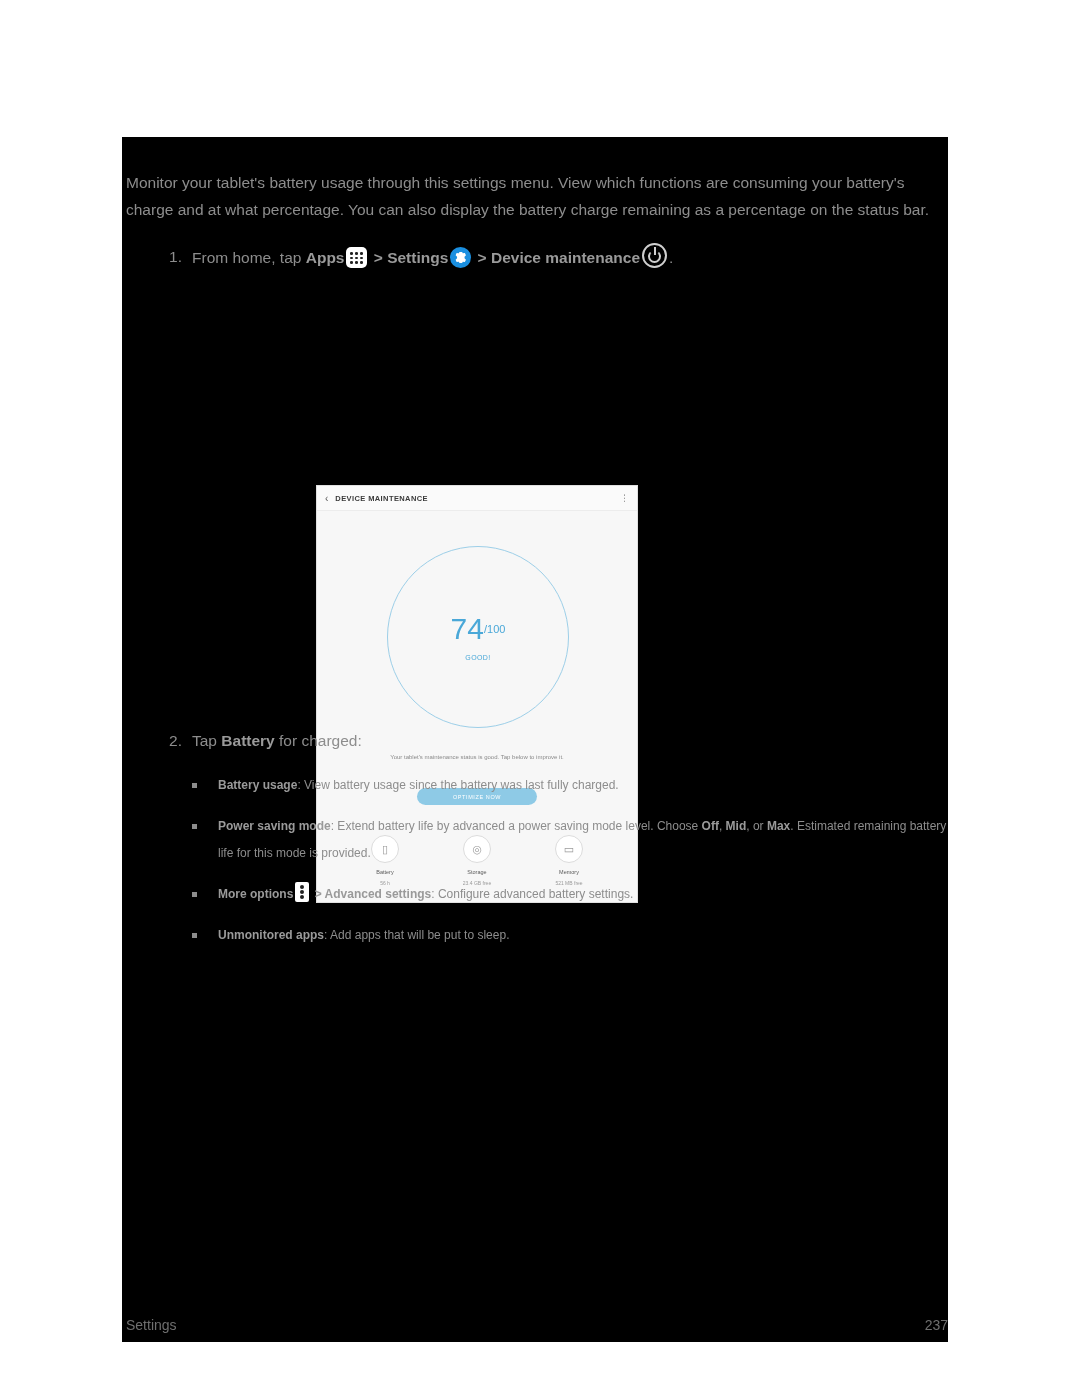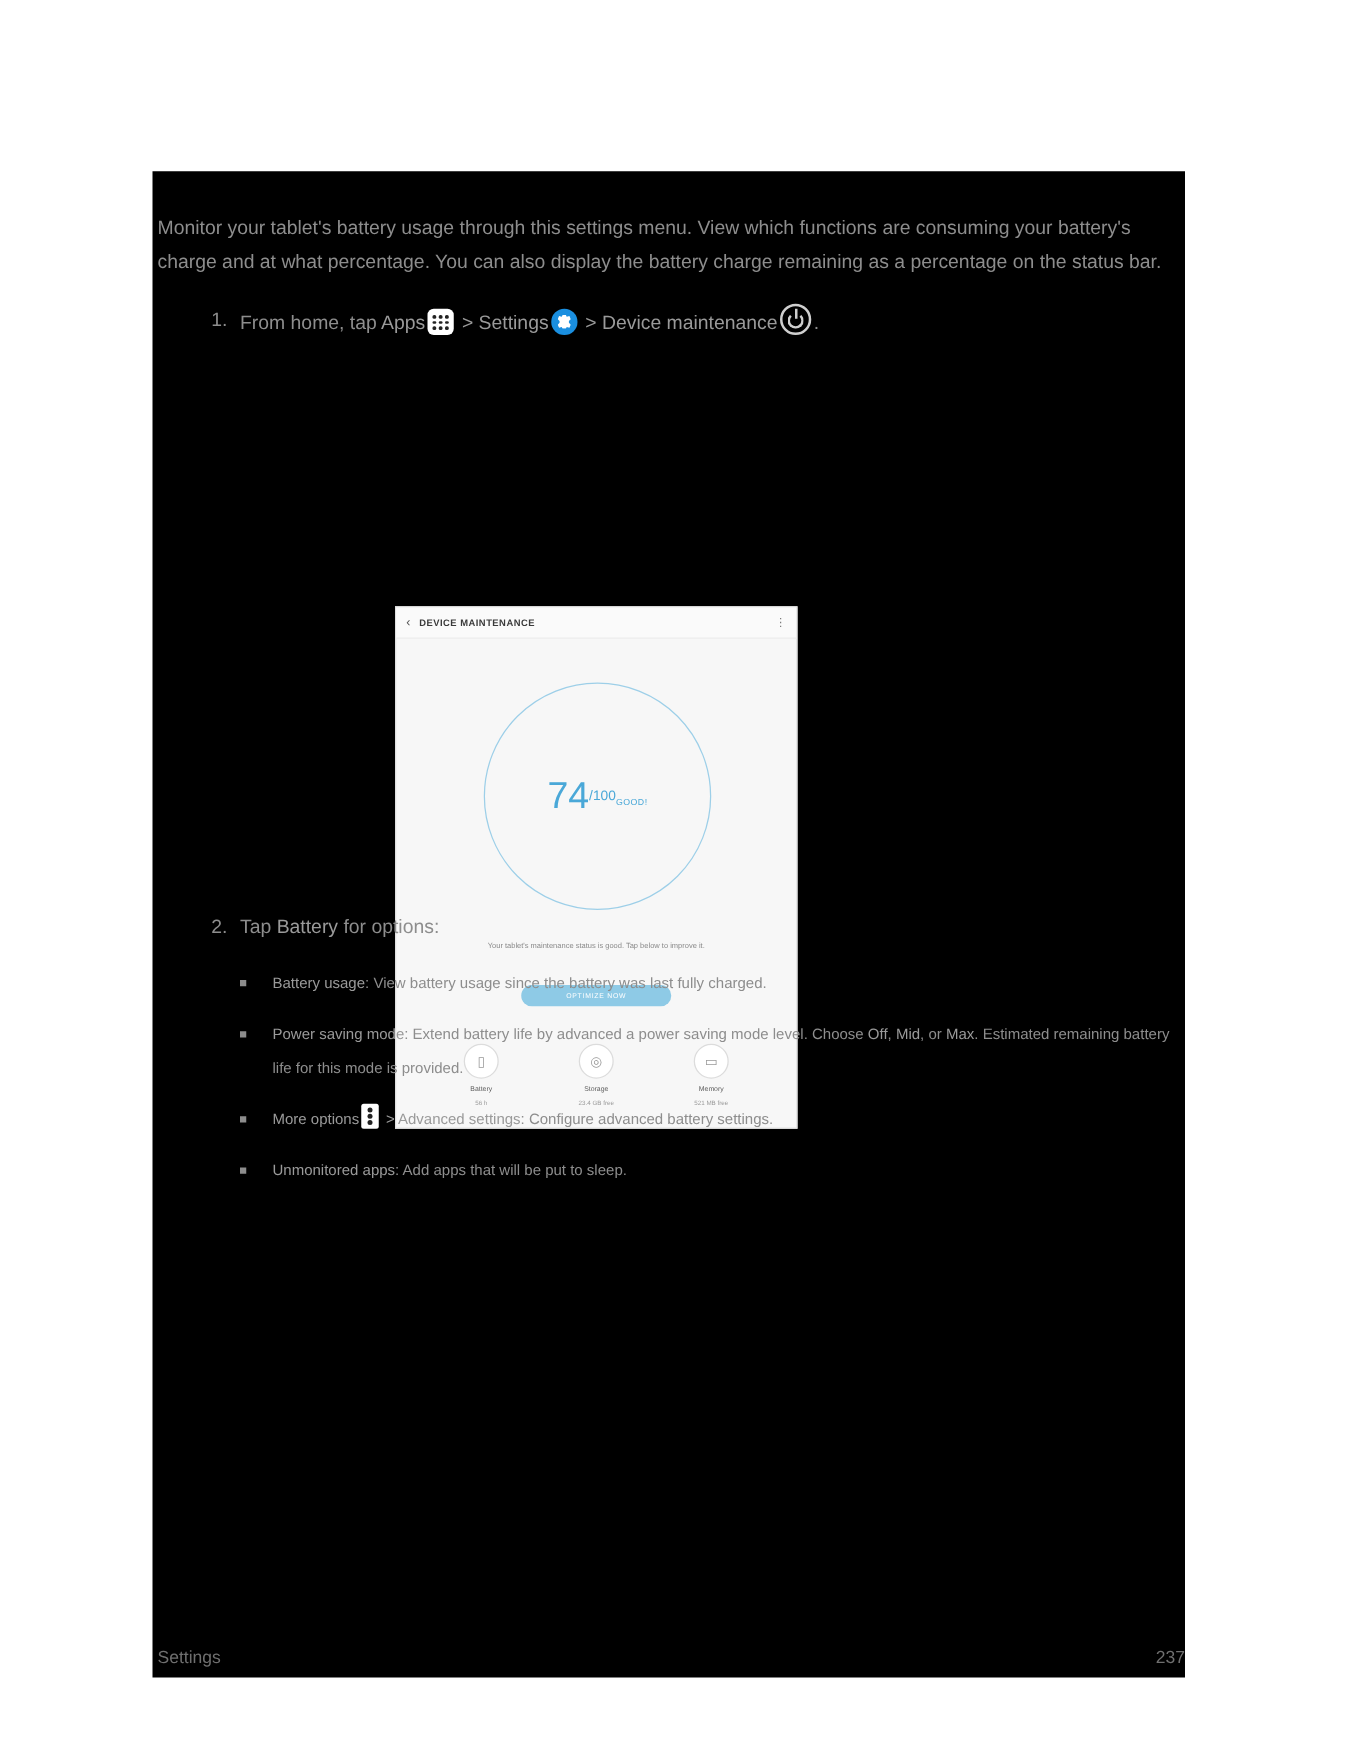--- a/index.html
+++ b/index.html
@@ -53,21 +53,21 @@
   }
   .step .num {
     position: absolute;
     left: 32px;
     top: 0;
     width: 24px;
     text-align: right;
     color: #8d8d8d;
   }
   .bold {
-    font-weight: normal;
+    font-weight: bold;
     color: #9a9a9a;
   }
   
   .icon-inline {
     display: inline-block;
     vertical-align: -5px;
     margin: 0 2px;
   }
   .apps-icon {
     width: 21px;
@@ -208,21 +208,21 @@
   .score-circle {
     position: absolute;
     left: 50%;
     margin-left: -90px;
     top: 35px;
     width: 180px;
     height: 180px;
     border-radius: 50%;
     border: 1.5px solid #9dcfe8;
     display: flex;
-    flex-direction: row;
+    flex-direction: column;
     align-items: center;
     justify-content: center;
   }
   .score-num {
     font-size: 30px;
     color: #4aa8d8;
     font-weight: 300;
     line-height: 1;
   }
   .score-den {
@@ -346,21 +346,21 @@
           <div class="tile-name">Memory</div>
           <div class="tile-val">521 MB free</div>
         </div>
       </div>
     </div>
 
     <div style="height:430px"></div>
 
     <div class="step step2">
       <span class="num">2.</span>
-      <span>Tap </span><span class="bold">Battery</span><span> for options:</span>
+      <span>Tap </span><span class="bold">Battery</span><span> for charged:</span>
     </div>
 
     <div class="bullet">
       <span class="sq"></span>
       <span class="bold">Battery usage</span><span>: View battery usage since the battery was last fully charged.</span>
     </div>
 
     <div class="bullet">
       <span class="sq"></span>
       <span class="bold">Power saving mode</span><span>: Extend battery life by advanced a power saving mode level. Choose </span><span class="bold">Off</span><span>, </span><span class="bold">Mid</span><span>, or </span><span class="bold">Max</span><span>. Estimated remaining battery life for this mode is provided.</span>

